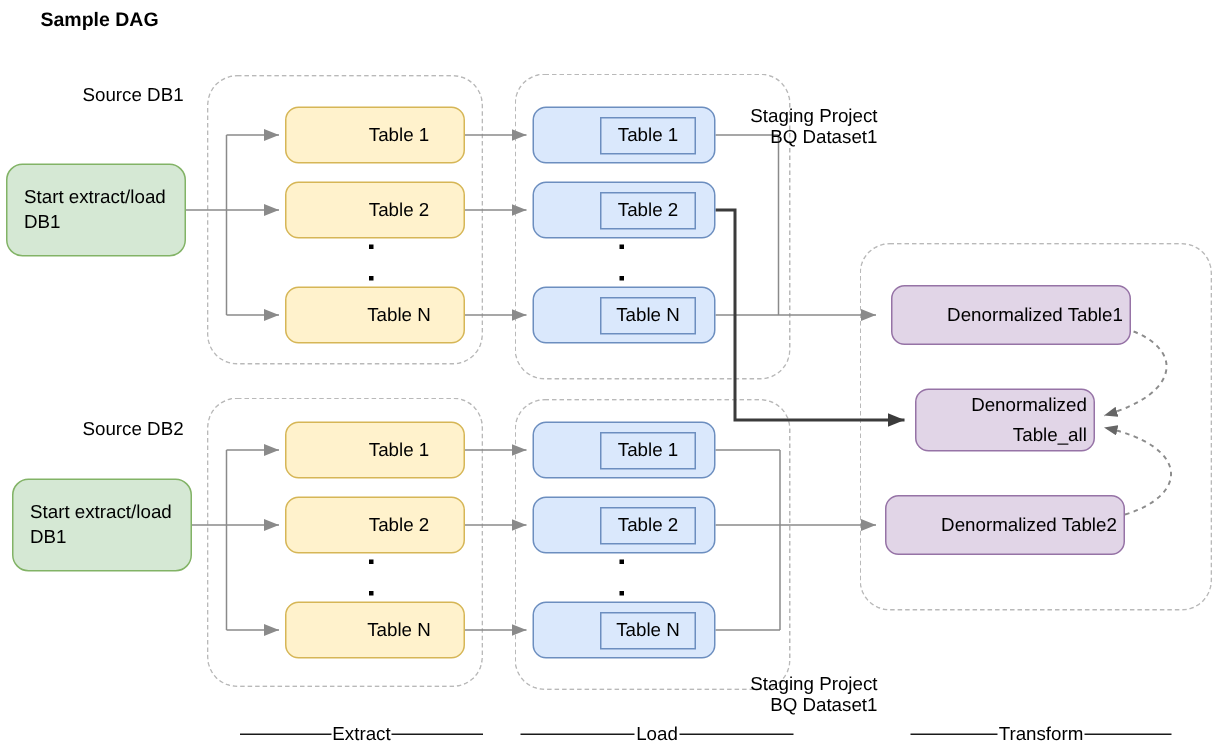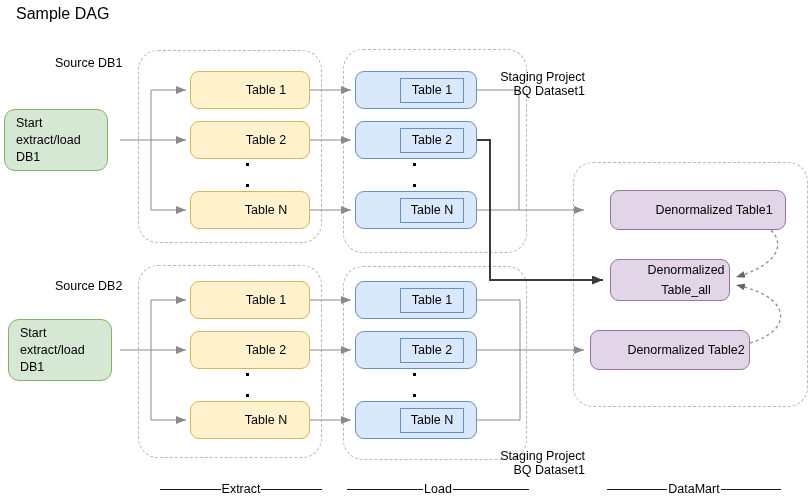--- a/index.html
+++ b/index.html
@@ -1,41 +1,41 @@
 <!DOCTYPE html>
 <html><head>
 <meta charset="utf-8">
 <style>
   html,body{margin:0;padding:0;background:#ffffff;}
   .canvas{
     position:relative;width:811px;height:499px;background:#ffffff;
     font-family:"Liberation Sans","DejaVu Sans",sans-serif;color:#000;overflow:hidden;
   }
-  .title{position:absolute;left:16px;top:5px;font-size:16px;font-weight:normal;}
+  .title{position:absolute;left:27px;top:5px;font-size:13px;font-weight:bold;}
   .flabel{position:absolute;font-size:12.5px;line-height:14px;white-space:nowrap;margin-top:12px;}
   .flabel.center{text-align:center;white-space:normal;}
   .flabel span{display:block;text-align:right;}
   .container{position:absolute;border:1px dashed #b9b9b9;border-radius:20px;box-sizing:border-box;}
   .node{
     position:absolute;box-sizing:border-box;display:flex;align-items:center;justify-content:center;
     font-size:12.5px;text-align:center;border-radius:9px;padding-left:32px;
   }
   .node.yellow{width:120px;height:38px;background:#fff2cc;border:1px solid #d6b656;}
   .node.blue{width:122px;height:38px;background:#dae8fc;border:1px solid #6c8ebf;}
   .node.blue .chip{
     display:flex;align-items:center;justify-content:center;
     width:62px;height:23px;border:1px solid #6c8ebf;background:transparent;font-size:12.5px;
   }
   .node.green{
-    width:104px;height:62px;background:#d5e8d4;border:1px solid #82b366;border-radius:11px;
+    width:120px;height:62px;background:#d5e8d4;border:1px solid #82b366;border-radius:11px;
     justify-content:flex-start;text-align:left;padding-left:11px;line-height:17px;
   }
   .node.green span{display:block;}
   .node.purple{background:#e1d5e7;border:1px solid #9673a6;}
-  .node.purple span{display:block;line-height:20px;}
+  .node.purple span{display:block;line-height:20px;text-align:right;}
   .dot{position:absolute;width:3px;height:3px;background:#000;}
   .wires{position:absolute;left:0;top:0;pointer-events:none;}
   .stage{position:absolute;display:flex;align-items:center;font-size:12.5px;height:14px;}
   .stage .ln{flex:1;height:1px;background:#1a1a1a;}
   .stage span{padding:0 1px;white-space:nowrap;}
 </style>
 </head>
 <body>
 
 <div class="canvas">
@@ -147,38 +147,38 @@
 
   <div class="dot" style="left:246px;top:163px"></div>
   <div class="dot" style="left:246px;top:184px"></div>
   <div class="dot" style="left:413px;top:163px"></div>
   <div class="dot" style="left:413px;top:184px"></div>
   <div class="dot" style="left:246px;top:373px"></div>
   <div class="dot" style="left:246px;top:394px"></div>
   <div class="dot" style="left:413px;top:373px"></div>
   <div class="dot" style="left:413px;top:394px"></div>
 
-  <div class="node purple" style="left:610px;top:190px;width:176px;height:40px">Denormalized Table1</div>
+  <div class="node purple" style="left:594px;top:190px;width:160px;height:40px">Denormalized Table1</div>
   <div class="node purple" style="left:610px;top:259px;width:120px;height:42px">
     <div>
       <span>Denormalized</span>
       <span>Table_all</span>
     </div>
   </div>
   <div class="node purple" style="left:590px;top:330px;width:160px;height:40px">Denormalized Table2</div>
 
   <div class="stage" style="left:347px;top:482px;width:182px">
     <i class="ln"></i>
     <span>Load</span>
     <i class="ln"></i>
   </div>
   <div class="stage" style="left:160px;top:482px;width:162px">
     <i class="ln"></i>
     <span>Extract</span>
     <i class="ln"></i>
   </div>
   <div class="stage" style="left:607px;top:482px;width:174px">
     <i class="ln"></i>
-    <span>DataMart</span>
+    <span>Transform</span>
     <i class="ln"></i>
   </div>
 
 </div>
 
 </body></html>

